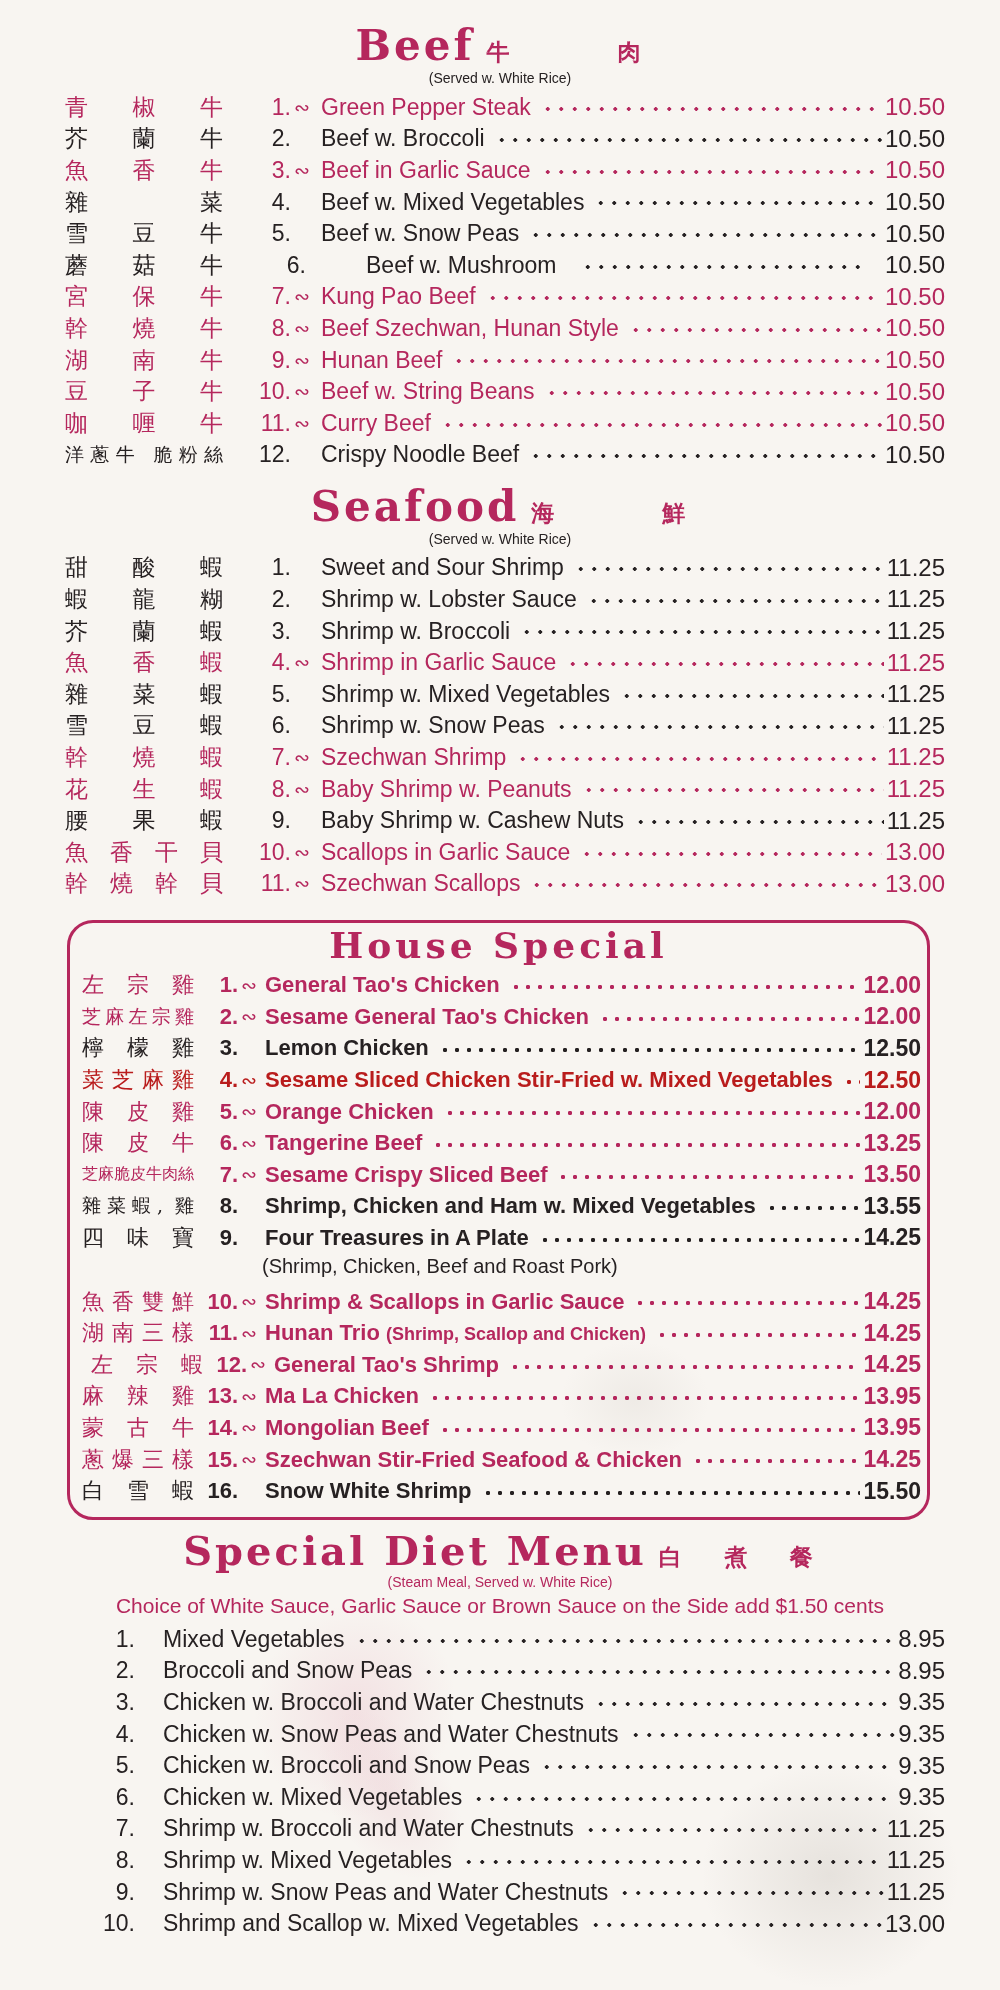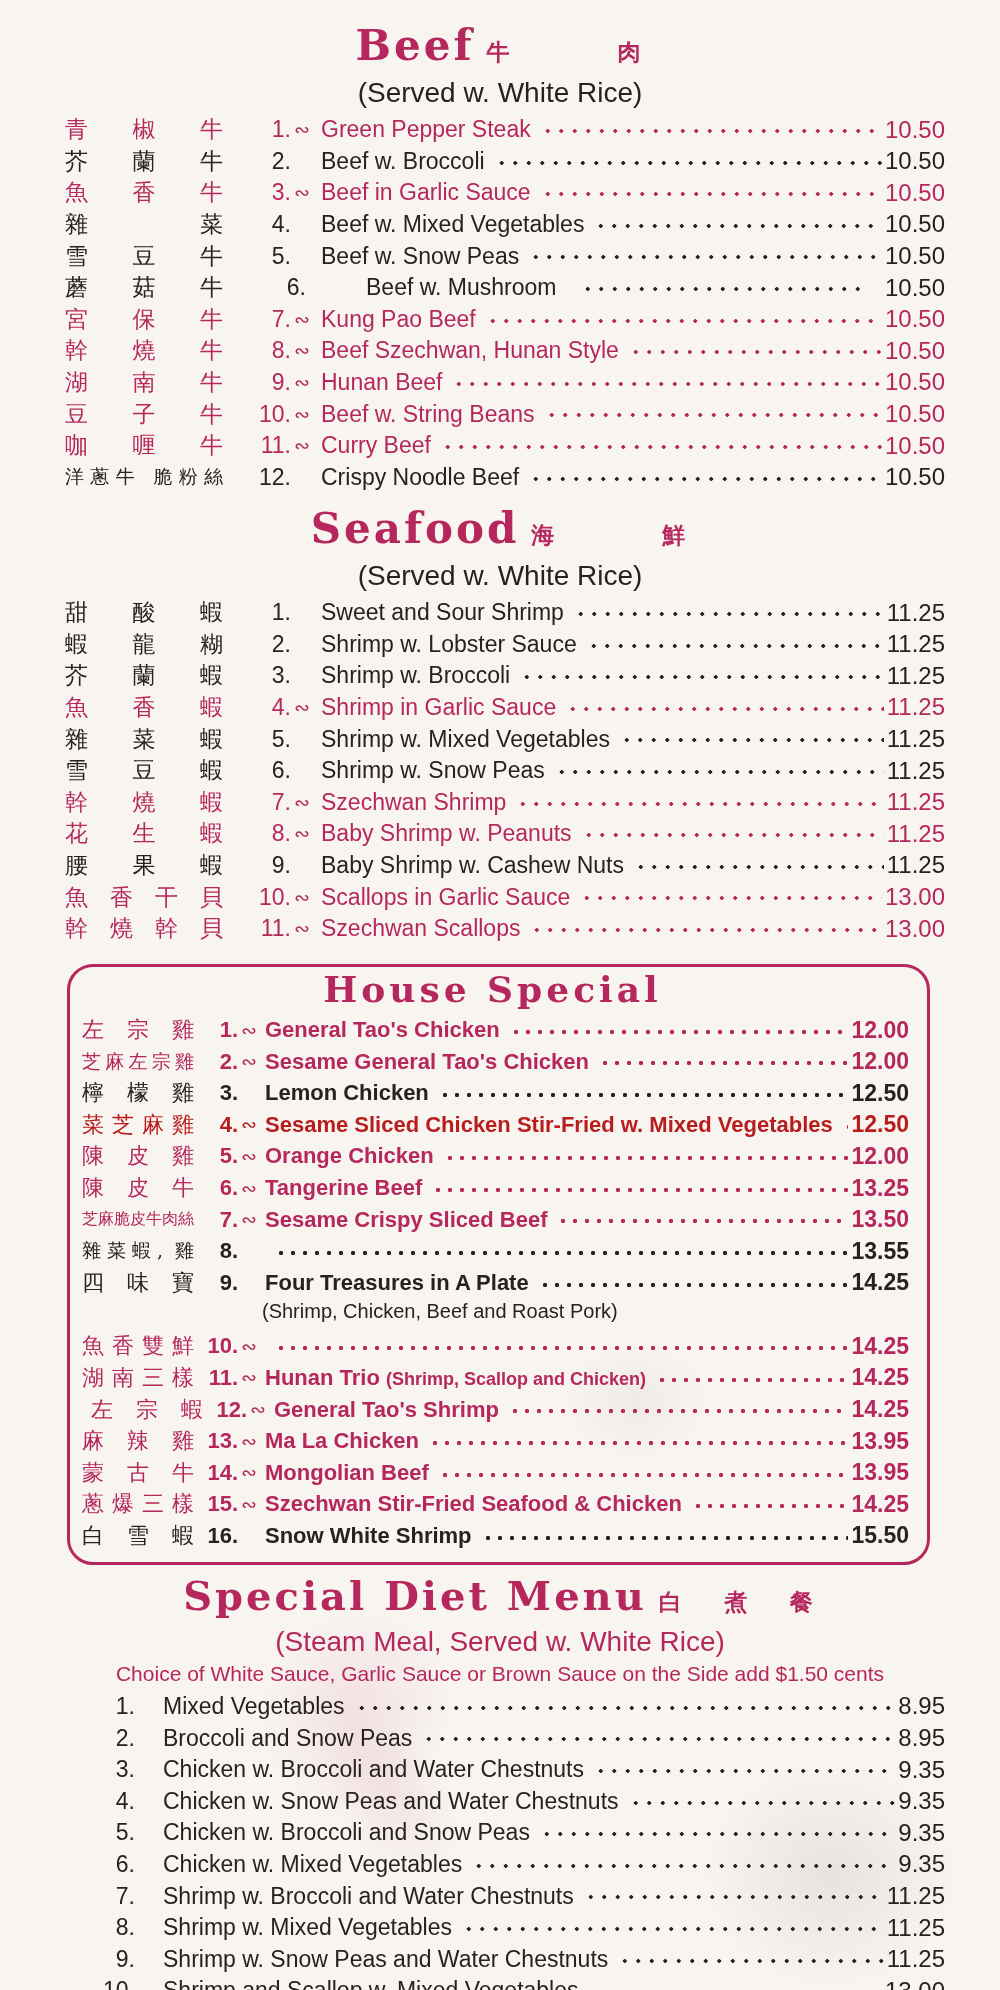--- a/index.html
+++ b/index.html
@@ -21,21 +21,21 @@
 
   .sec-header{text-align:center;}
   .sec-title{
     font-family:"DejaVu Serif", serif;
     font-weight:bold;
     letter-spacing:3px;
     line-height:1.05;
   }
   .sec-title .en{}
   .sec-title .zh{font-family:"DejaVu Serif", serif;letter-spacing:4px;margin-left:12px;}
-  .sec-sub{font-size:28px;line-height:1.1;margin-top:10px;}
+  .sec-sub{font-size:14px;line-height:1.1;margin-top:3px;}
   .sec-note{font-size:21px;line-height:1.15;margin-top:4px;}
 
   .rows{margin-top:5px;}
   .row{display:flex;align-items:center;height:31.6px;padding-left:10px;}
   .row.red{}
   .zh{
     display:inline-block;width:158px;
     font-family:"DejaVu Serif", serif;
     font-size:23px;white-space:nowrap;
     text-align:justify;text-align-last:justify;
@@ -50,21 +50,21 @@
     background-image:radial-gradient(circle, currentColor 1.6px, rgba(0,0,0,0) 1.9px);
     background-size:13.5px 13.5px;background-repeat:repeat-x;
     background-position:4px calc(100% - 8px);
   }
   .price{font-size:24px;flex:none;}
 
   
   .boxbody{
     border:3px solid;border-radius:26px;
     margin:20px 15px 0 12px;
-    padding:4px 18px 10px 6px;
+    padding:4px 6px 10px 6px;
   }
   .boxbody .sec-title{letter-spacing:4px;}
   .boxbody .row{padding-left:6px;}
   .boxbody .zh{width:112px;font-size:22px;}
   .boxbody .num{width:44px;font-weight:bold;font-size:22px;}
   .boxbody .spice{width:24px;}
   .boxbody .name{font-weight:bold;font-size:22px;}
   .boxbody .price{font-weight:bold;font-size:23px;}
   .boxbody .leader{
     background-image:radial-gradient(circle, currentColor 2px, rgba(0,0,0,0) 2.3px);
@@ -356,36 +356,38 @@
             <span class="num">7.</span>
             <span class="spice">∾</span>
             <span class="name">Sesame Crispy Sliced Beef</span>
             <span class="leader"></span>
             <span class="price">13.50</span>
           </div>
           <div class="row" style="color: rgb(38, 33, 34);">
             <span class="zh" style="font-size: 19px;">雜菜蝦, 雞</span>
             <span class="num">8.</span>
             <span class="spice"></span>
+            <span class="name">Shrimp, Chicken and Ham w. Mixed Vegetables</span>
             <span class="leader"></span>
             <span class="price">13.55</span>
           </div>
           <div class="row" style="color: rgb(38, 33, 34);">
             <span class="zh">四 味 寶</span>
             <span class="num">9.</span>
             <span class="spice"></span>
             <span class="name">Four Treasures in A Plate</span>
             <span class="leader"></span>
             <span class="price">14.25</span>
           </div>
           <div class="subnote" style="color: rgb(38, 33, 34); padding-left: 186px;">(Shrimp, Chicken, Beef and Roast Pork)</div>
           <div class="row red" style="color: rgb(181, 39, 93);">
             <span class="zh">魚 香 雙 鮮</span>
             <span class="num">10.</span>
             <span class="spice">∾</span>
+            <span class="name">Shrimp &amp; Scallops in Garlic Sauce</span>
             <span class="leader"></span>
             <span class="price">14.25</span>
           </div>
           <div class="row red" style="color: rgb(181, 39, 93);">
             <span class="zh">湖 南 三 樣</span>
             <span class="num">11.</span>
             <span class="spice">∾</span>
             <span class="name">Hunan Trio<span class="inote">(Shrimp, Scallop and Chicken)</span></span>
             <span class="leader"></span>
             <span class="price">14.25</span>

